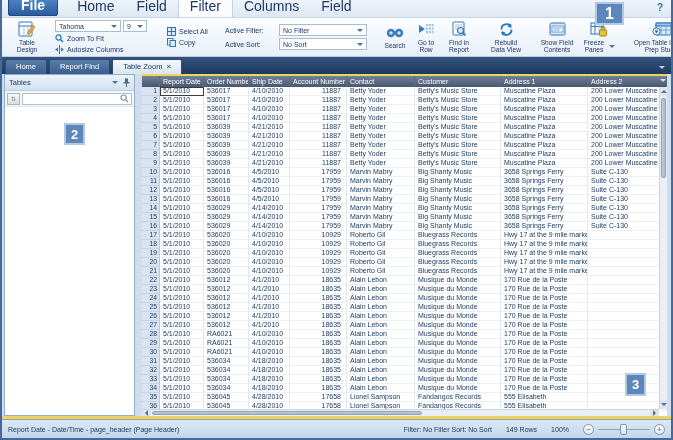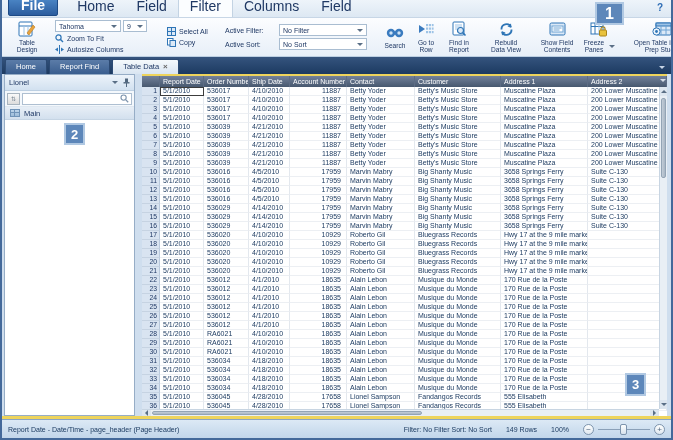--- a/index.html
+++ b/index.html
@@ -331,53 +331,49 @@
         <span>Open Table in Data Prep Studio</span>
       </div>
     </div>
     <div class="rsep"></div>
   </div>
 
   <div class="doctabs">
     <div class="dtab">Home</div>
     <div class="dtab">Report Find</div>
     <div class="dtab active">
-      <span>Table Data</span>
+      <span>Table Zoom</span>
       <span class="x">×</span>
     </div>
     <span class="dt-arr tri-d" style="border-top-color:#c6d4e5"></span>
   </div>
 
   <div class="main">
 
     <div class="sidebar">
       <div class="sb-head">
-        <span>Lionel</span>
+        <span>Tables</span>
         <span class="ic">
           <span class="tri-d"></span>
           <svg width="7" height="9" viewBox="0 0 7 9">
             <rect x="2" y="0.5" width="3" height="4" fill="#51677e"></rect>
             <line x1="0.5" y1="4.8" x2="6.5" y2="4.8" stroke="#51677e" stroke-width="1.4"></line>
             <line x1="3.5" y1="5" x2="3.5" y2="9" stroke="#51677e"></line>
           </svg>
         </span>
       </div>
       <div class="sb-search">
         <div class="sb-filter-btn">⇅</div>
         <div class="sb-input">
           <input value="" style="">
           <svg width="9" height="9" viewBox="0 0 9 9">
             <circle cx="3.6" cy="3.6" r="2.6" fill="none" stroke="#7d94ad" stroke-width="1.1"></circle>
             <line x1="5.6" y1="5.6" x2="8.2" y2="8.2" stroke="#7d94ad" stroke-width="1.3"></line>
           </svg>
         </div>
-      </div>
-      <div class="sb-item">
-        <span class="tbl-ic"></span>
-        <span>Main</span>
       </div>
     </div>
 
     <div class="splitter"></div>
 
     <div class="gridwrap">
       <div class="ghead">
           <div class="hcell hgutter" style="width: 18px;"></div>
           <div class="hcell" style="width: 44px;">Report Date</div>
           <div class="hcell" style="width: 45px;">Order Number</div>

